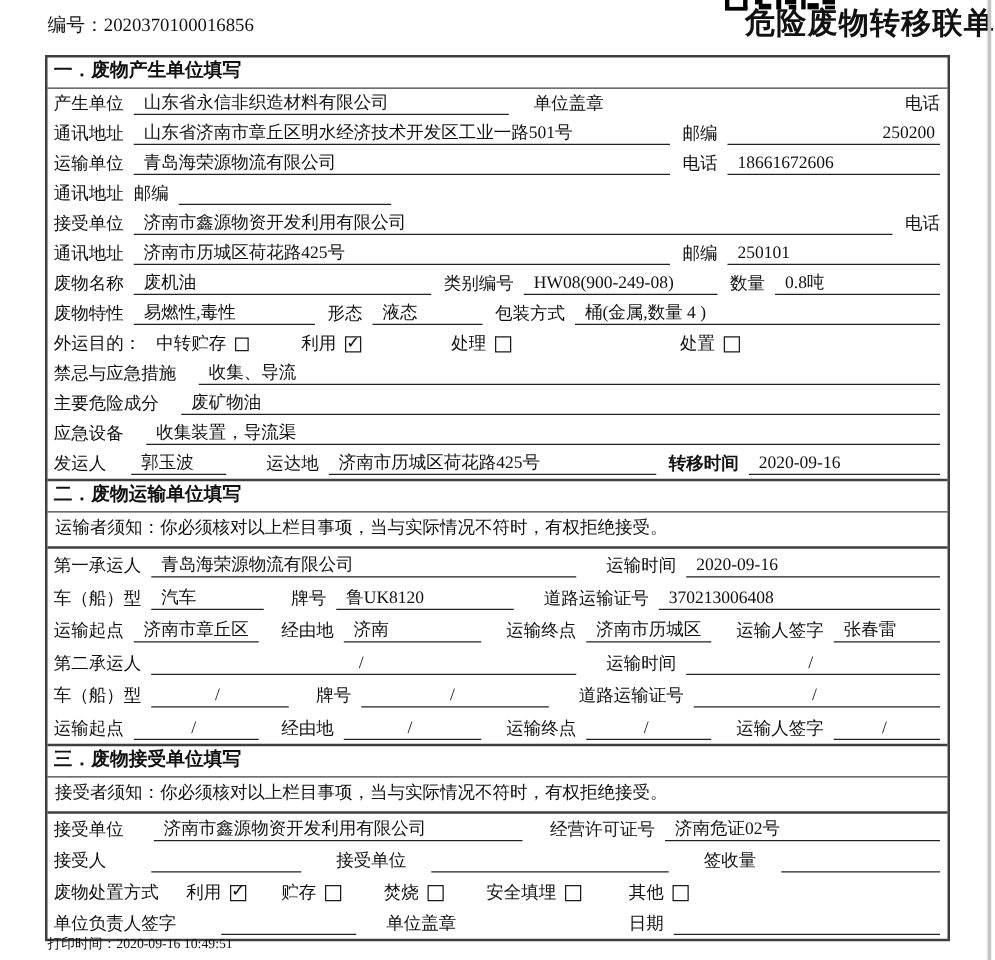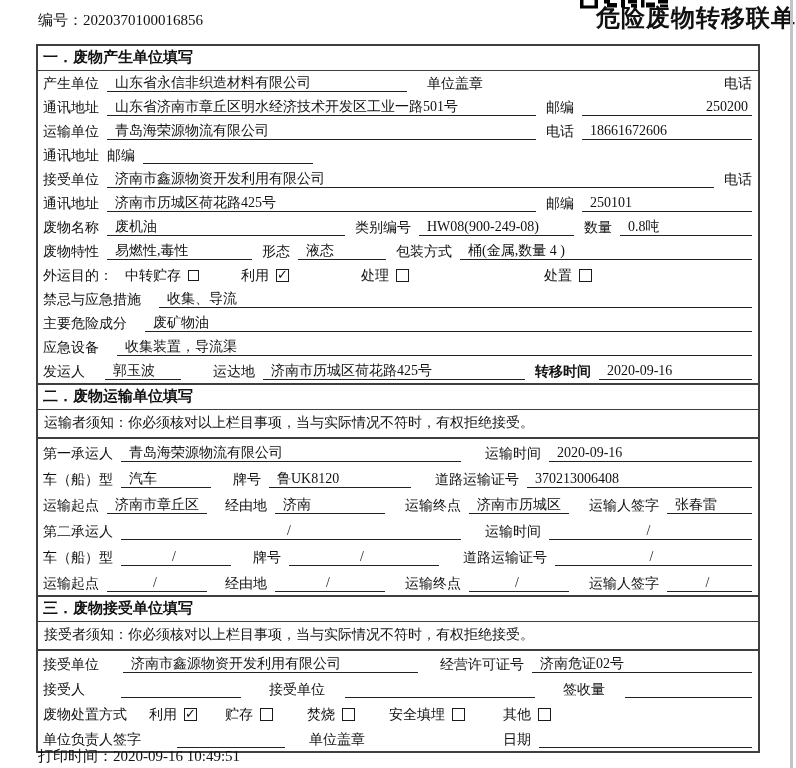--- a/index.html
+++ b/index.html
@@ -64,21 +64,21 @@
   .cbw{display:inline-flex;align-items:center;font-size:14px;line-height:17px;white-space:nowrap;}
   .cbl{margin-right:7px;}
   .cbx{
     width:13px;height:13px;box-sizing:border-box;
     border:1.5px solid #1b1b1b;display:inline-block;
     font-family:"DejaVu Sans","Liberation Sans",sans-serif;
     font-size:13px;line-height:10px;font-weight:bold;text-align:center;color:#0d0d0d;
   }
   .cbx.sm{width:11px;height:11px;}
   
-  .ftr{position:absolute;left:38px;top:747px;font-size:15px;white-space:nowrap;}
+  .ftr{position:absolute;left:38px;top:747px;font-size:11px;white-space:nowrap;}
 </style>
 </head>
 <body>
 
 <div class="hdr">
   <div class="serial"><span>编号：</span><span>2020370100016856</span></div>
   <div class="doc-title">危险废物转移联单</div>
   <svg class="qr" viewBox="0 0 88 10" aria-hidden="true">
     <g fill="#000000">
       <rect x="0" y="0" width="3.5" height="7"></rect>

